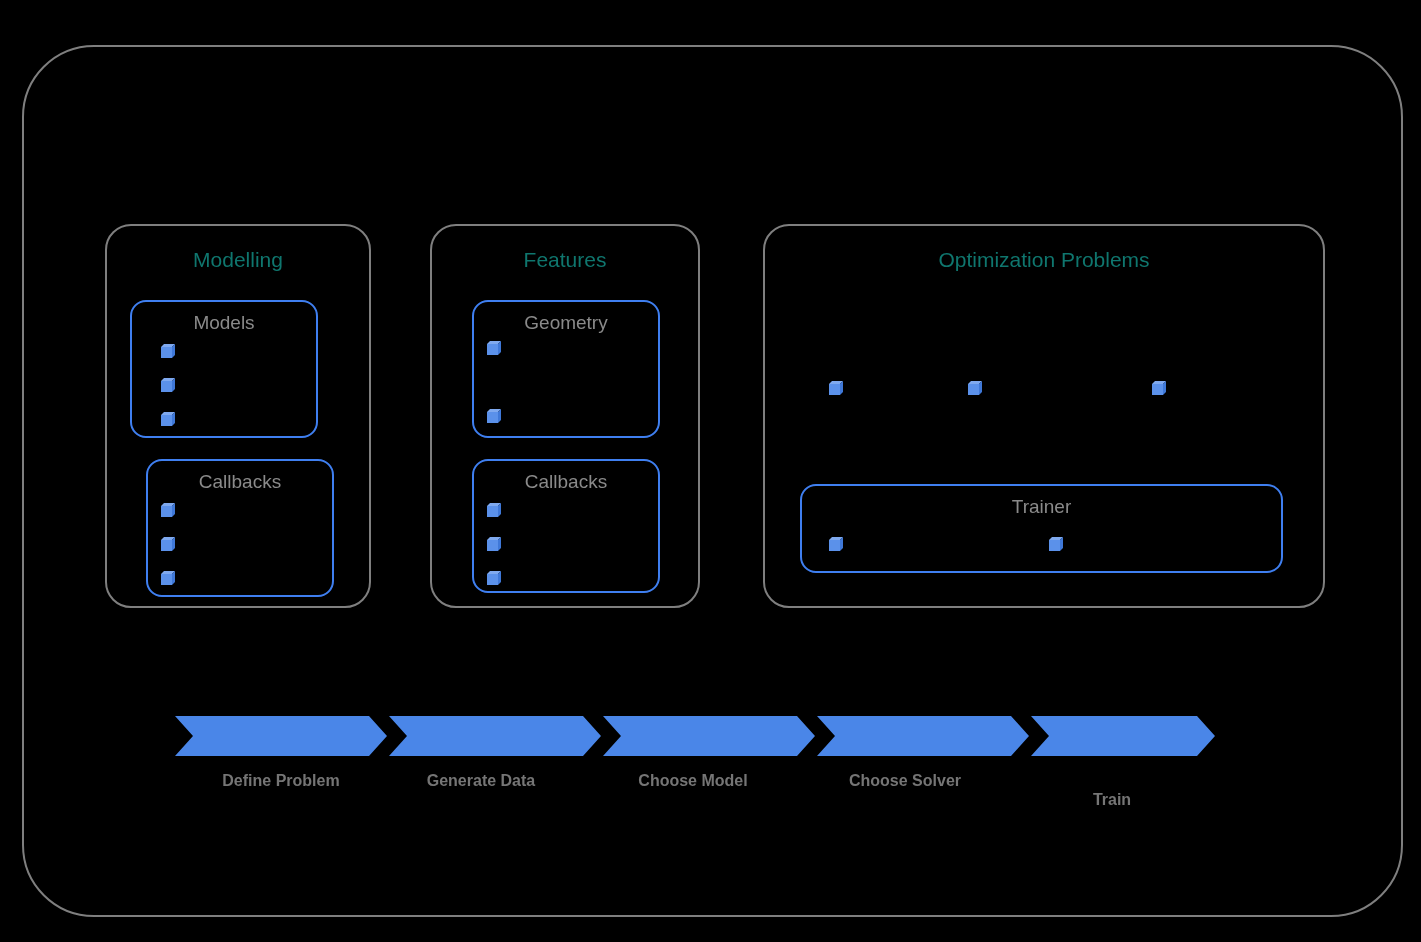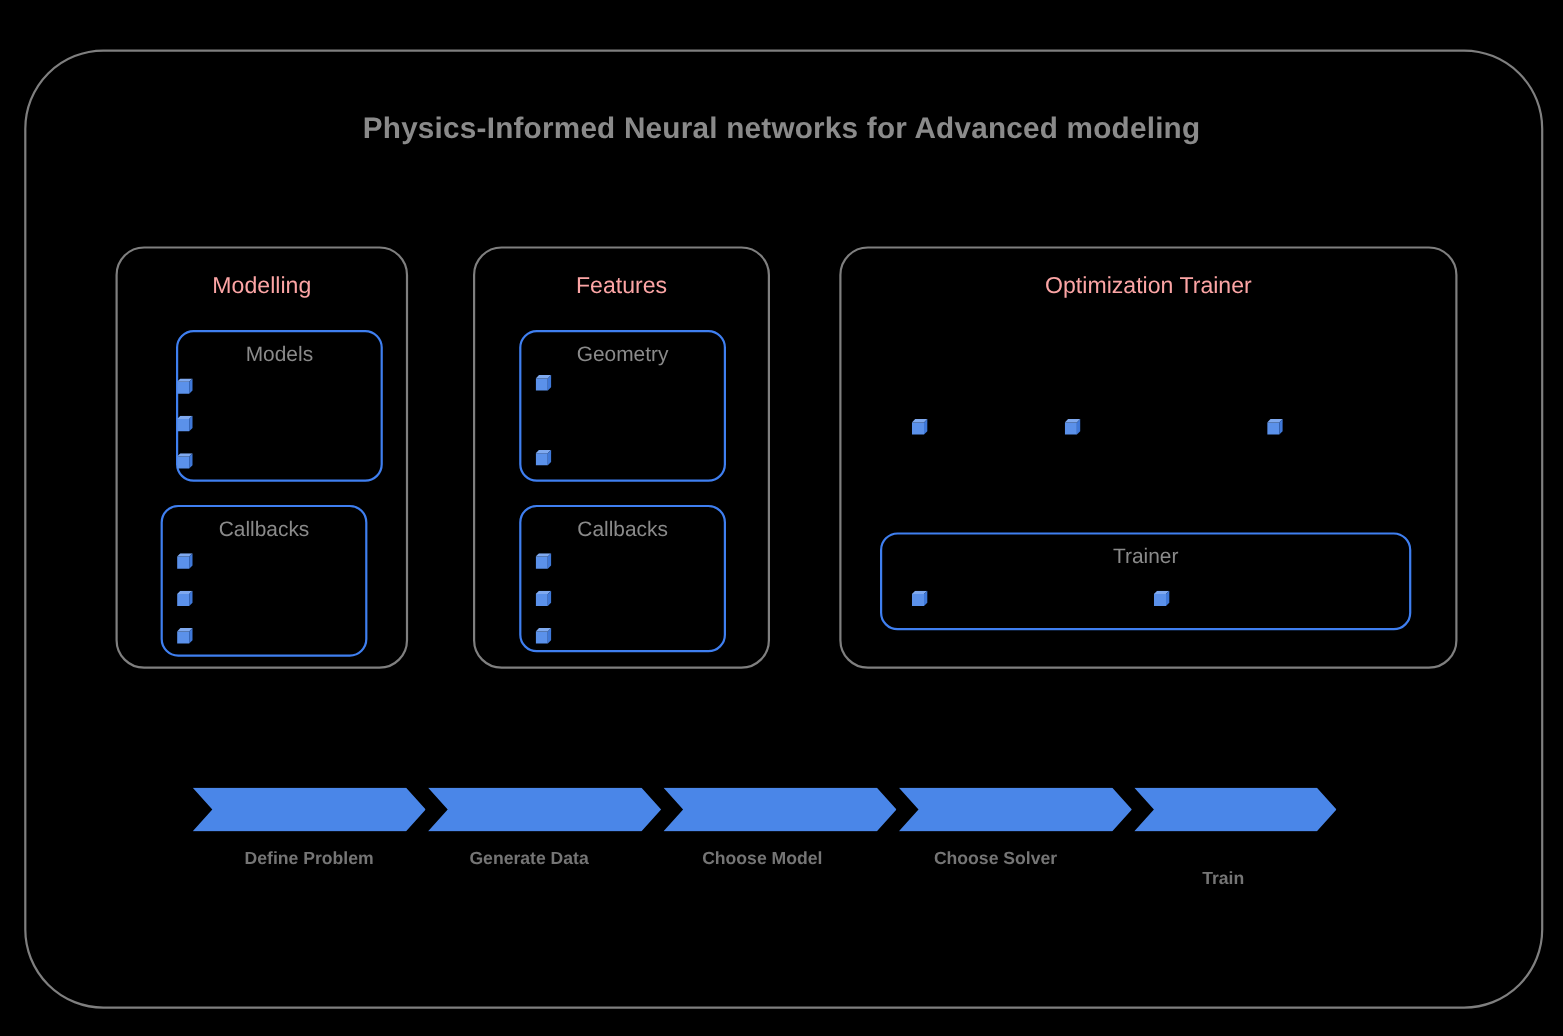--- a/index.html
+++ b/index.html
@@ -52,21 +52,21 @@
     box-sizing: border-box;
     border: 2px solid #7f7f7f;
     border-radius: 26px;
   }
   .group-title {
     position: absolute;
     left: 0;
     top: 22px;
     width: 100%;
     text-align: center;
-    color: #fca5a5;
+    color: #0f766e;
     font-size: 21px;
     font-weight: normal;
     white-space: nowrap;
   }
 
   
   .panel {
     position: absolute;
     box-sizing: border-box;
     border: 2.5px solid #3f7ff0;
@@ -126,27 +126,26 @@
     white-space: nowrap;
   }
 </style>
 </head>
 <body>
 
 <div id="canvas">
 
   <div id="outer-frame"></div>
 
-  <div id="diagram-title">Physics-Informed Neural networks for Advanced modeling</div>
 
   <div class="group-box" style="left:105px; top:224px; width:266px; height:384px;">
     <div class="group-title">Modelling</div>
   </div>
 
-  <div class="panel" style="left:160px; top:300px; width:188px; height:138px;">
+  <div class="panel" style="left:130px; top:300px; width:188px; height:138px;">
     <div class="panel-title">Models</div>
   </div>
   <div class="cube" style="left:161px; top:344px;">
     <svg class="cube-svg" width="15" height="15" viewBox="0 0 15 15">
         <polygon points="0,3 11,3 11,14 0,14" fill="#5b91ea"></polygon>
         <polygon points="0,3 3,0 14,0 11,3" fill="#7fa9ef"></polygon>
         <polygon points="11,3 14,0 14,11 11,14" fill="#3f78d8"></polygon>
       </svg>
   </div>
   <div class="cube" style="left:161px; top:378px;">
@@ -230,21 +229,21 @@
   </div>
   <div class="cube" style="left:487px; top:571px;">
     <svg class="cube-svg" width="15" height="15" viewBox="0 0 15 15">
         <polygon points="0,3 11,3 11,14 0,14" fill="#5b91ea"></polygon>
         <polygon points="0,3 3,0 14,0 11,3" fill="#7fa9ef"></polygon>
         <polygon points="11,3 14,0 14,11 11,14" fill="#3f78d8"></polygon>
       </svg>
   </div>
 
   <div class="group-box" style="left:763px; top:224px; width:562px; height:384px;">
-    <div class="group-title">Optimization Trainer</div>
+    <div class="group-title">Optimization Problems</div>
   </div>
 
   <div class="cube" style="left:829px; top:381px;">
     <svg class="cube-svg" width="15" height="15" viewBox="0 0 15 15">
         <polygon points="0,3 11,3 11,14 0,14" fill="#5b91ea"></polygon>
         <polygon points="0,3 3,0 14,0 11,3" fill="#7fa9ef"></polygon>
         <polygon points="11,3 14,0 14,11 11,14" fill="#3f78d8"></polygon>
       </svg>
   </div>
   <div class="cube" style="left:968px; top:381px;">

